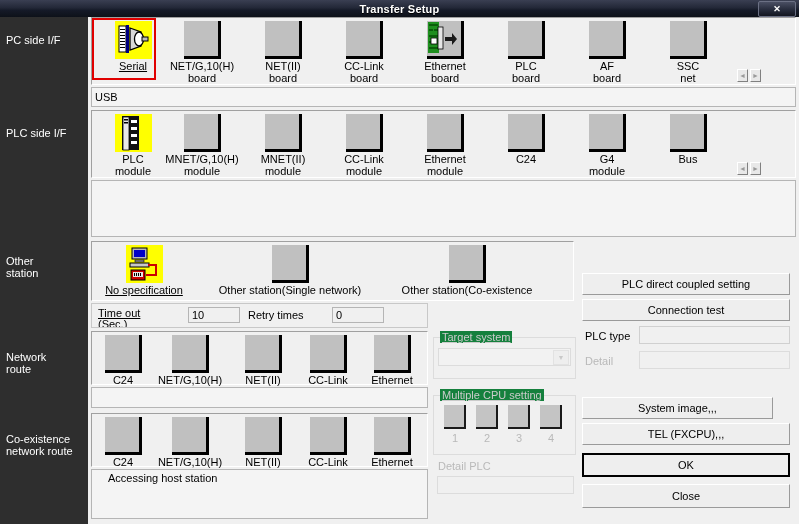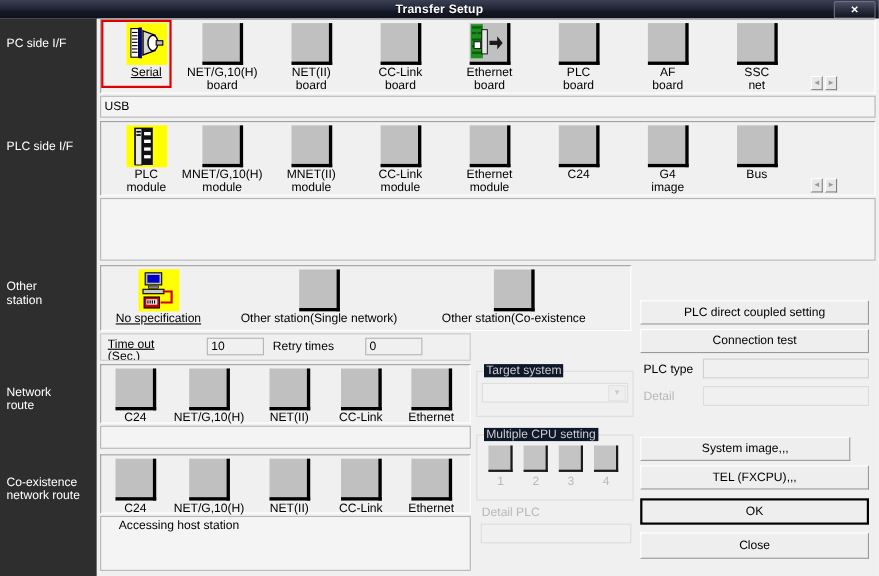--- a/index.html
+++ b/index.html
@@ -61,21 +61,21 @@
   .lbl.ul{text-decoration:underline;}
 
   
   .btn{position:absolute;background:#eeeeee;border:1px solid #ffffff;
     border-right-color:#9a9a9a;border-bottom-color:#9a9a9a;box-sizing:border-box;
     font-size:11px;color:#000;display:flex;align-items:center;justify-content:center;cursor:pointer;}
   .btn.def{border:2px solid #000;background:#eeeeee;}
 
   
   .group{position:absolute;border:1px solid #dcdcdc;box-sizing:border-box;}
-  .grouptitle{position:absolute;background:#0f172a;font-size:11px;color:#cbcbcb;padding:0 2px;}
+  .grouptitle{position:absolute;background:#15803d;font-size:11px;color:#cbcbcb;padding:0 2px;text-decoration:underline;}
 
   .combo{position:absolute;background:#f2f2f2;border:1px solid #dcdcdc;box-sizing:border-box;display:flex;align-items:center;justify-content:flex-end;}
   .combo .arw{width:14px;height:13px;margin-right:1px;background:#eee;border:1px solid #e2e2e2;
     display:flex;align-items:center;justify-content:center;font-size:7px;color:#c9c9c9;}
 
   .cpubox{position:absolute;width:22px;height:24px;background:#c4c4c4;
     border-right:2px solid #1a1a1a;border-bottom:2px solid #1a1a1a;box-sizing:border-box;}
 </style>
 </head>
 <body>
@@ -229,21 +229,21 @@
         <div class="ilabel">Ethernet
 module</div>
       </div>
       <div class="icell" style="left:395px;top:3px;">
         <div class="ibox"></div>
         <div class="ilabel">C24</div>
       </div>
       <div class="icell" style="left:476px;top:3px;">
         <div class="ibox"></div>
         <div class="ilabel">G4
-image</div>
+module</div>
       </div>
       <div class="icell" style="left:557px;top:3px;">
         <div class="ibox"></div>
         <div class="ilabel">Bus</div>
       </div>
 
       <div class="arrowbtn" style="left:645px;top:51px;">◄</div>
       <div class="arrowbtn" style="left:658px;top:51px;">►</div>
     </div>
 

